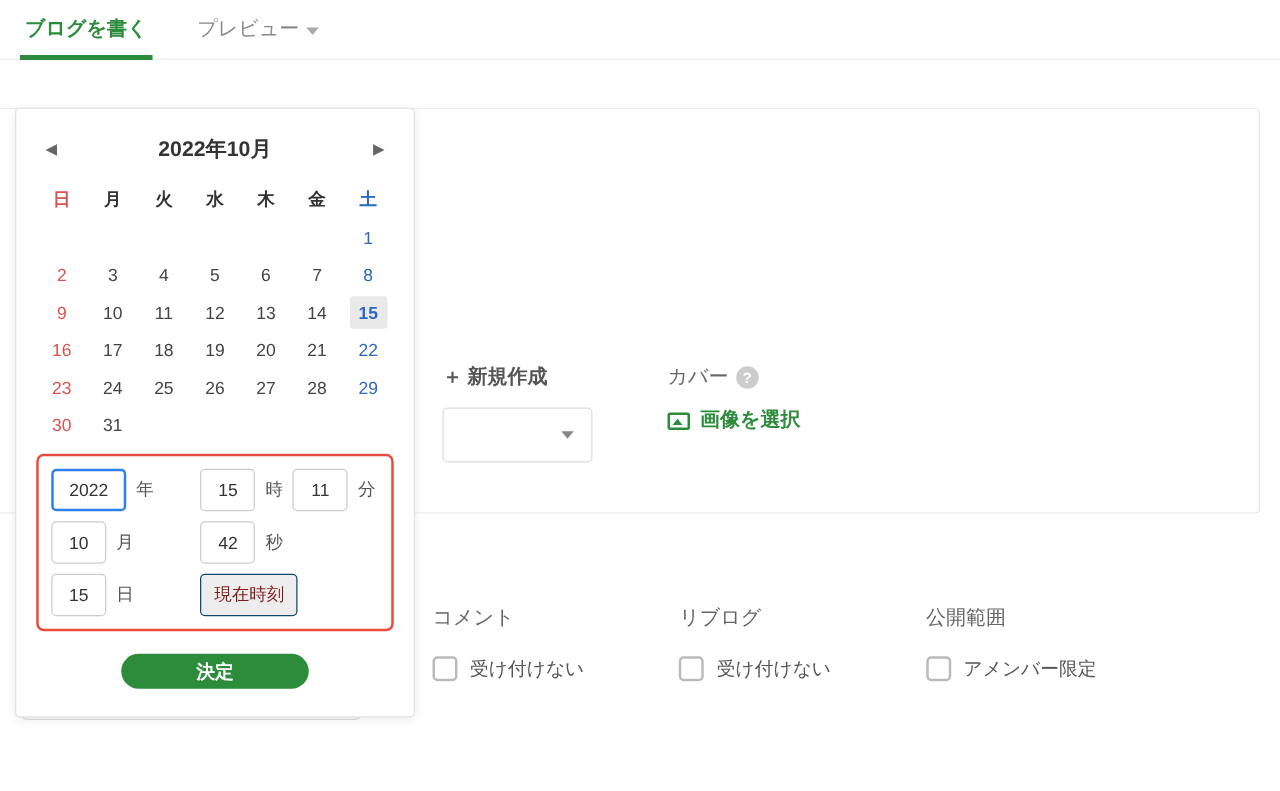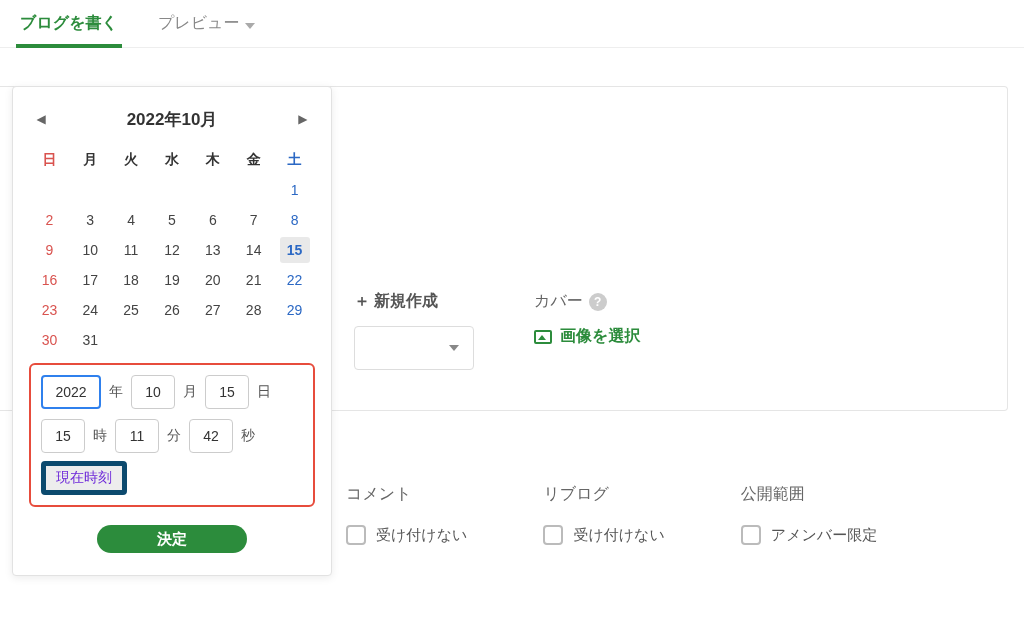--- a/index.html
+++ b/index.html
@@ -198,34 +198,34 @@
     display:inline-flex; width:30px;height:26px;align-items:center;justify-content:center;
     background:#e9e9e9;border-radius:3px;font-weight:700;color:#2b68c4;
   }
 
   
   .dt-block {
     border: 2px solid #e74c3c;
     border-radius: 6px;
     padding: 10px 10px;
     margin-top: 8px;
-    display:flex; flex-direction:column; gap:10px;
+    display:flex; flex-direction:row; gap:10px;
   }
   .dt-row { display:flex; align-items:center; gap:8px; flex-wrap:wrap; }
   .inp {
     border:1px solid #ccc; border-radius:4px;
     height:34px; text-align:center; font-size:14px; color:#333;
     background:#fff;
   }
   .inp.year { width:60px; border:2px solid #2f80ed; }
   .inp.small { width:44px; }
   .unit { color:#555; font-size:14px; }
   .now-btn {
-    background:#ededed;border:5px solid #0c4a6e;border-radius:4px;
-    height:34px;padding:0 10px;font-size:14px;color:#6d28d9;cursor:pointer;
+    background:#ededed;border:1px solid #0c4a6e;border-radius:4px;
+    height:34px;padding:0 10px;font-size:14px;color:#7f1d1d;cursor:pointer;
   }
   .confirm {
     margin: 18px auto 0 auto;
     display:block;
     background:#2c8c3c;color:#fff;border:none;border-radius:22px;
     width:150px;height:28px;font-size:15px;font-weight:600;cursor:pointer;
   }
   .chev-down {
     width:0;height:0;border-left:5px solid transparent;border-right:5px solid transparent;border-top:6px solid currentColor;display:inline-block;
   }

